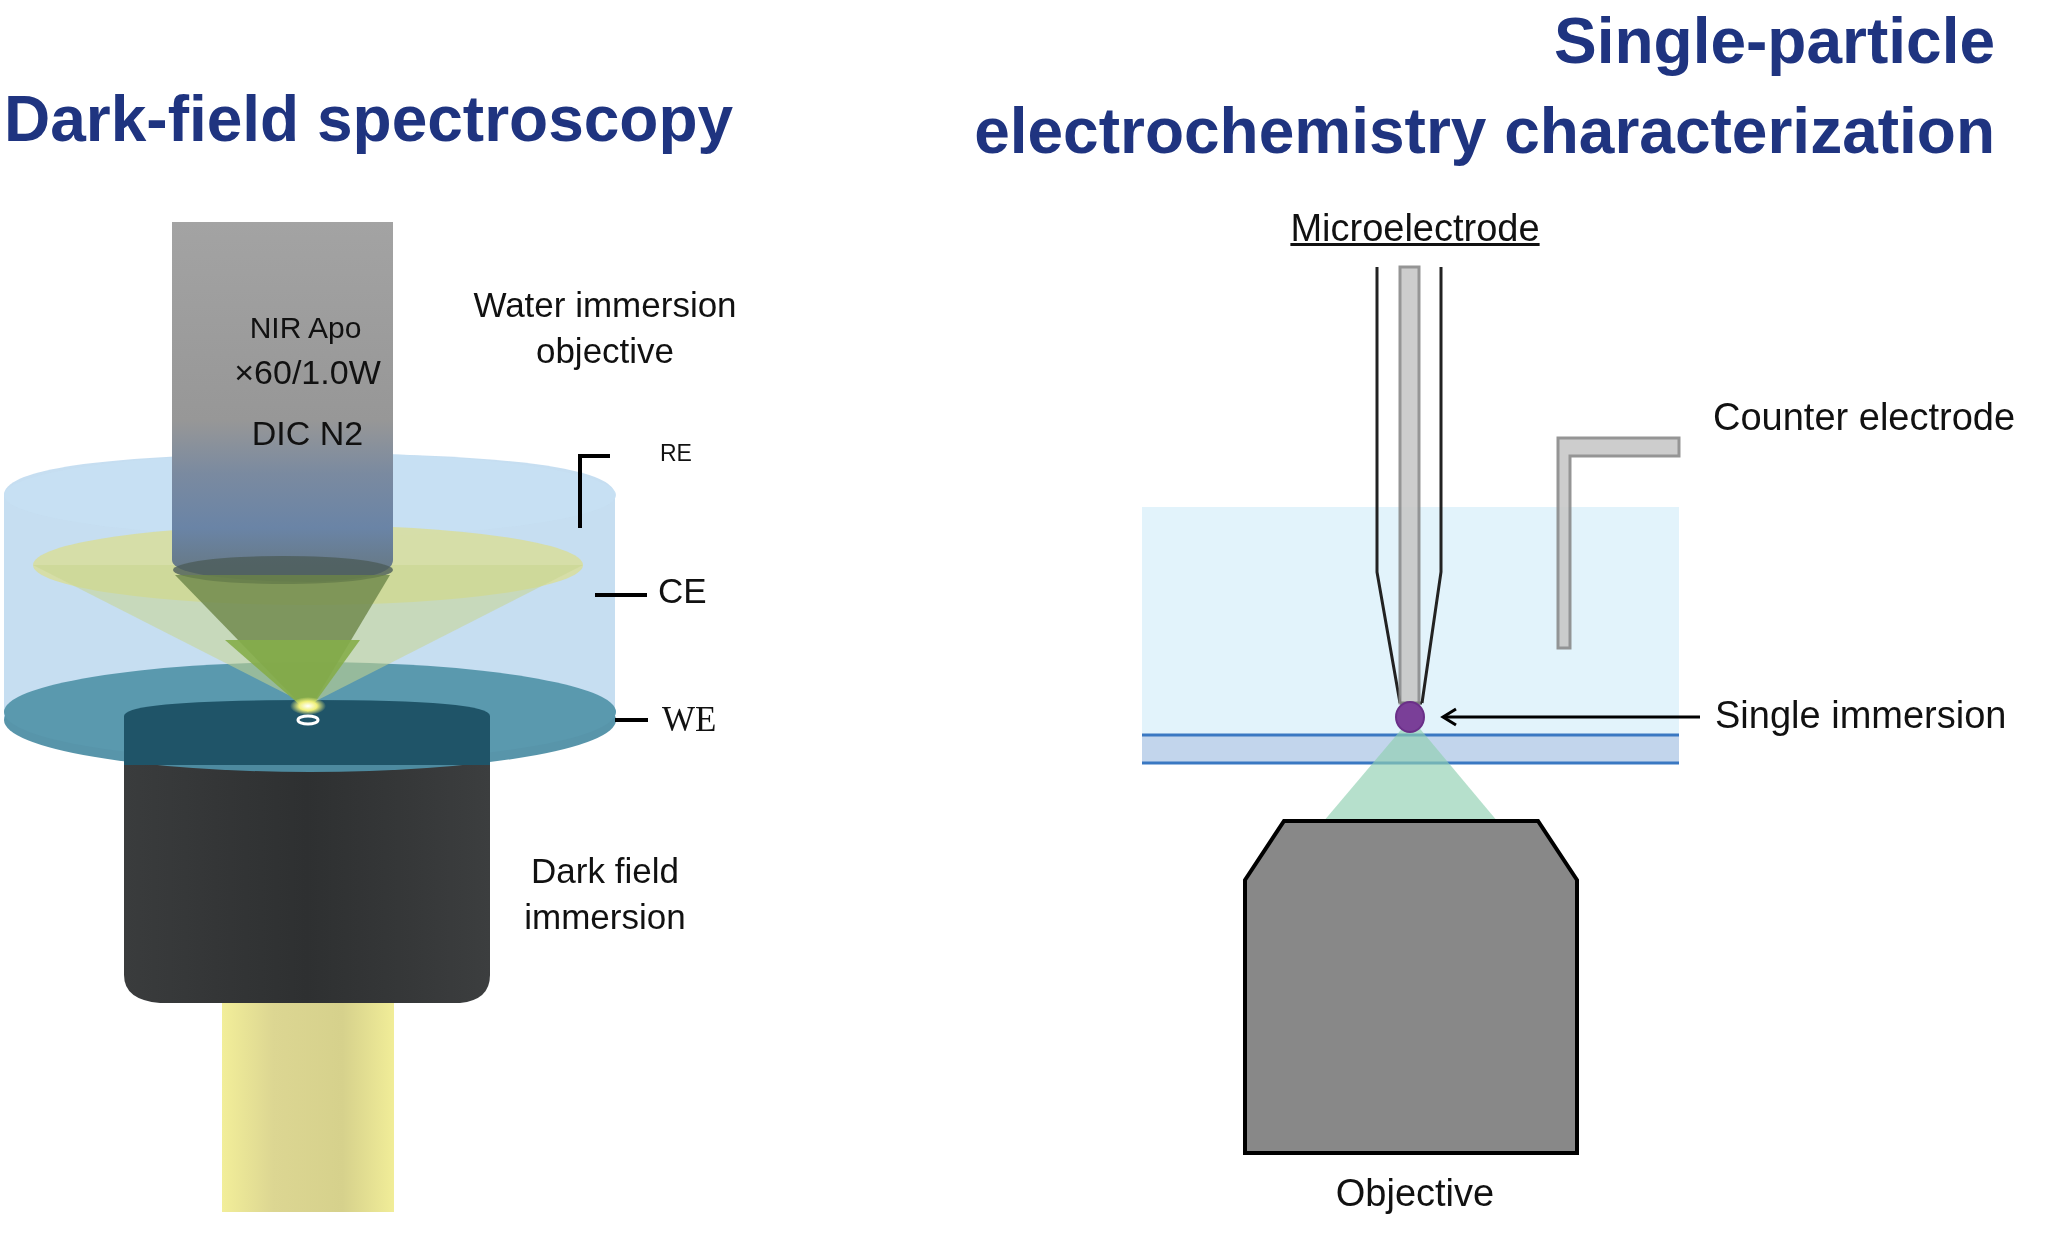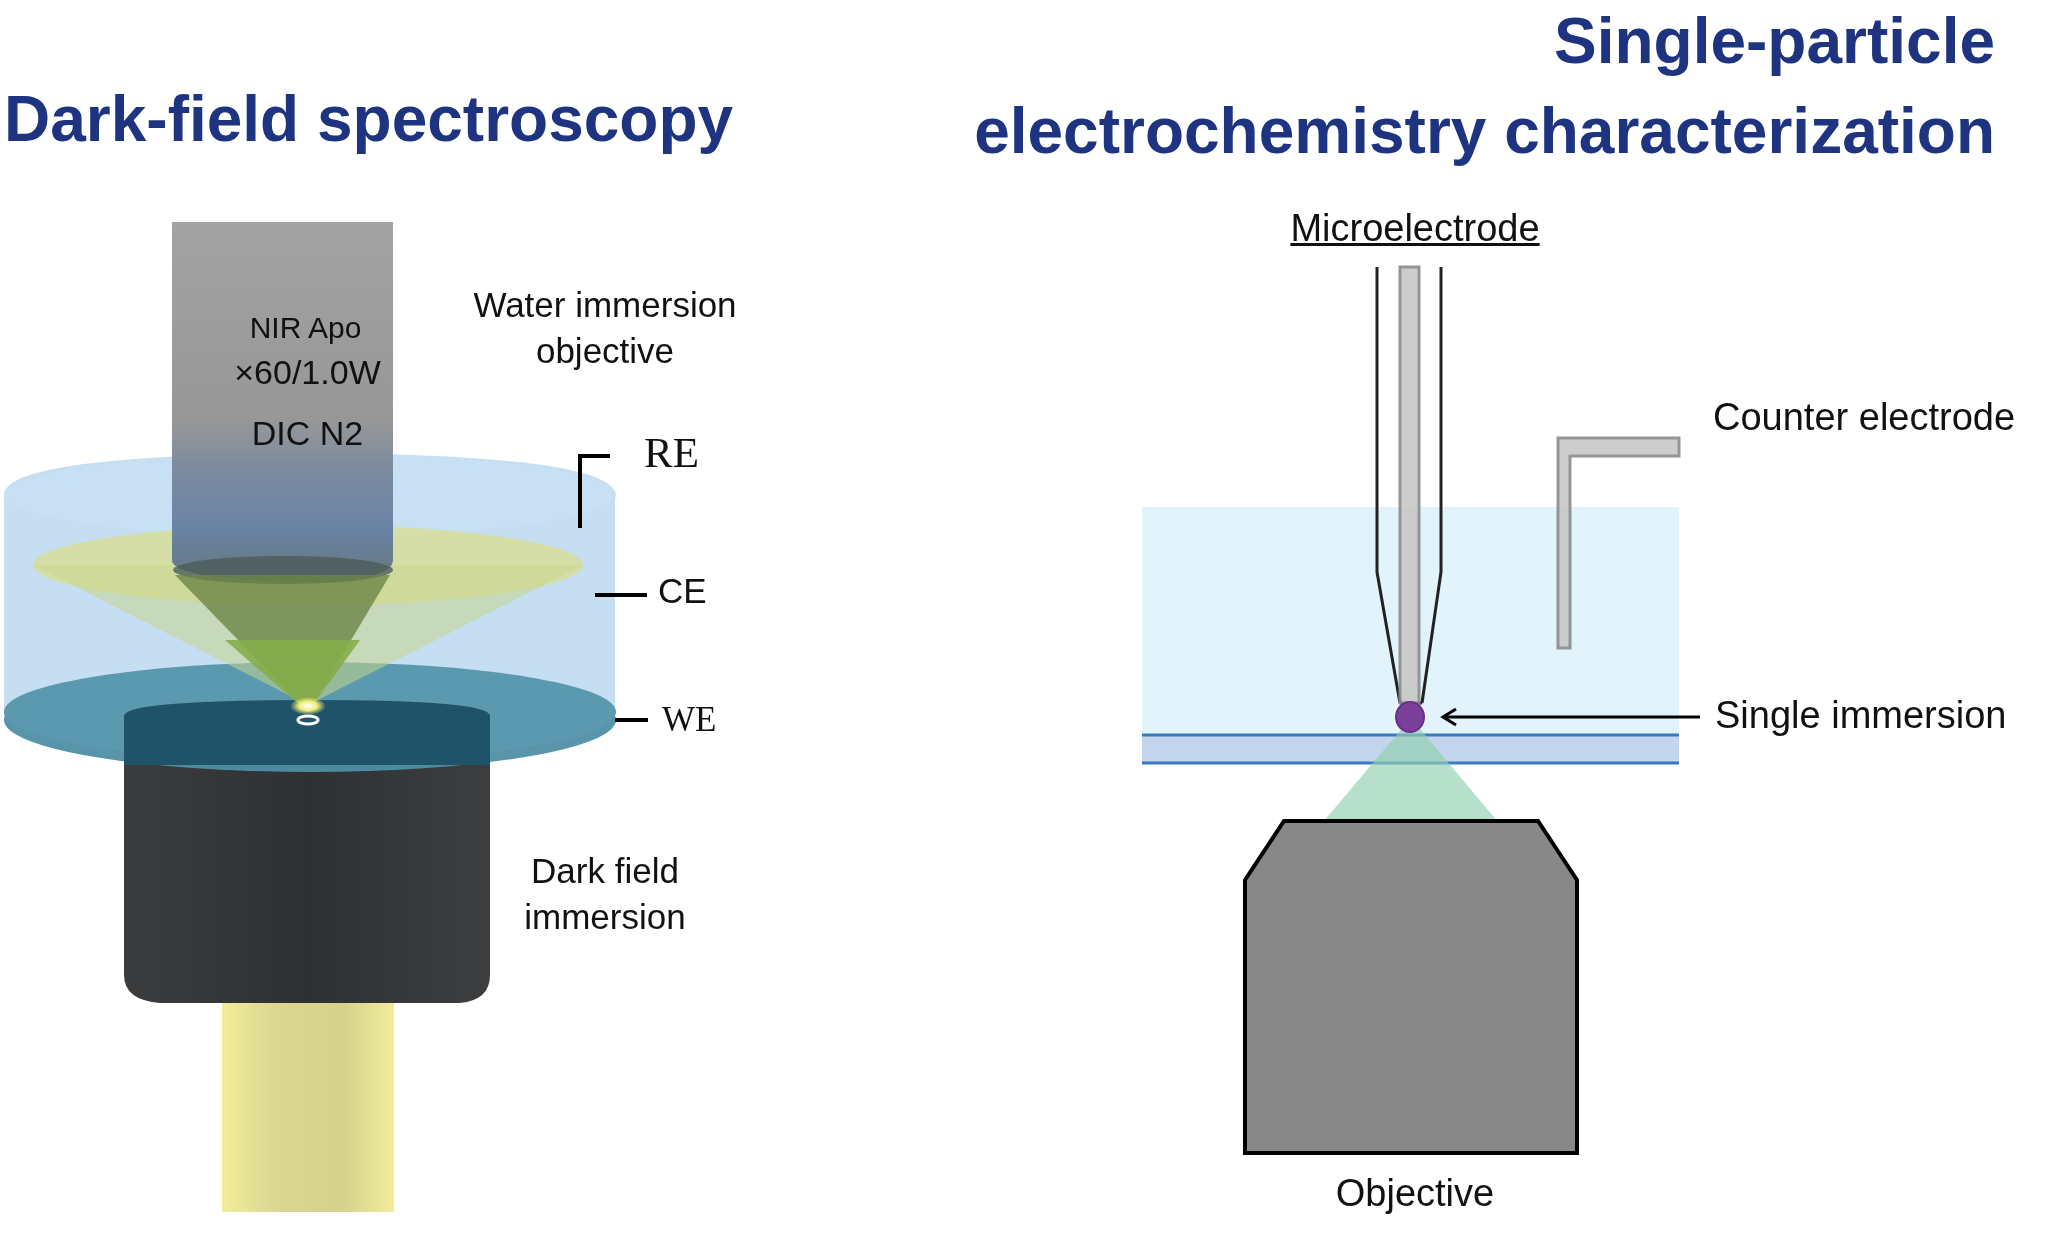--- a/index.html
+++ b/index.html
@@ -73,21 +73,21 @@
   <line x1="595" y1="595" x2="647" y2="595" stroke="#000" stroke-width="4"></line>
   <line x1="615" y1="720" x2="648" y2="720" stroke="#000" stroke-width="4"></line>
 </svg>
 
 <div class="lbl lbl-c" style="left:193px; top:305px; width:225px; font-size:30px;">NIR Apo</div>
 <div class="lbl lbl-c" style="left:195px; top:349px; width:225px; font-size:34px;">×60/1.0W</div>
 <div class="lbl lbl-c" style="left:195px; top:410px; width:225px; font-size:34px;">DIC N2</div>
 
 <div class="lbl lbl-c" style="left:450px; top:282px; width:310px; font-size:35px;">Water immersion</div>
 <div class="lbl lbl-c" style="left:450px; top:328px; width:310px; font-size:35px;">objective</div>
-<div class="lbl" style="left:644px; top:430px; font-size:43px;font-family:Liberation Serif, serif;">RE</div>
+<div class="lbl" style="left:660px; top:430px; font-size:23px;">RE</div>
 <div class="lbl" style="left:658px; top:568px; font-size:35px;text-align:center;">CE</div>
 <div class="lbl" style="left:662px; top:697px; font-size:35px;font-family:Liberation Serif, serif;">WE</div>
 <div class="lbl lbl-c" style="left:490px; top:848px; width:230px; font-size:35px;">Dark field</div>
 <div class="lbl lbl-c" style="left:490px; top:894px; width:230px; font-size:35px;">immersion</div>
 
 <svg width="2048" height="1235">
 
   <rect x="1142" y="507" width="537" height="256" fill="#e2f3fb"></rect>
 
   <rect x="1142" y="735" width="537" height="28" fill="#c2d5ec"></rect>

